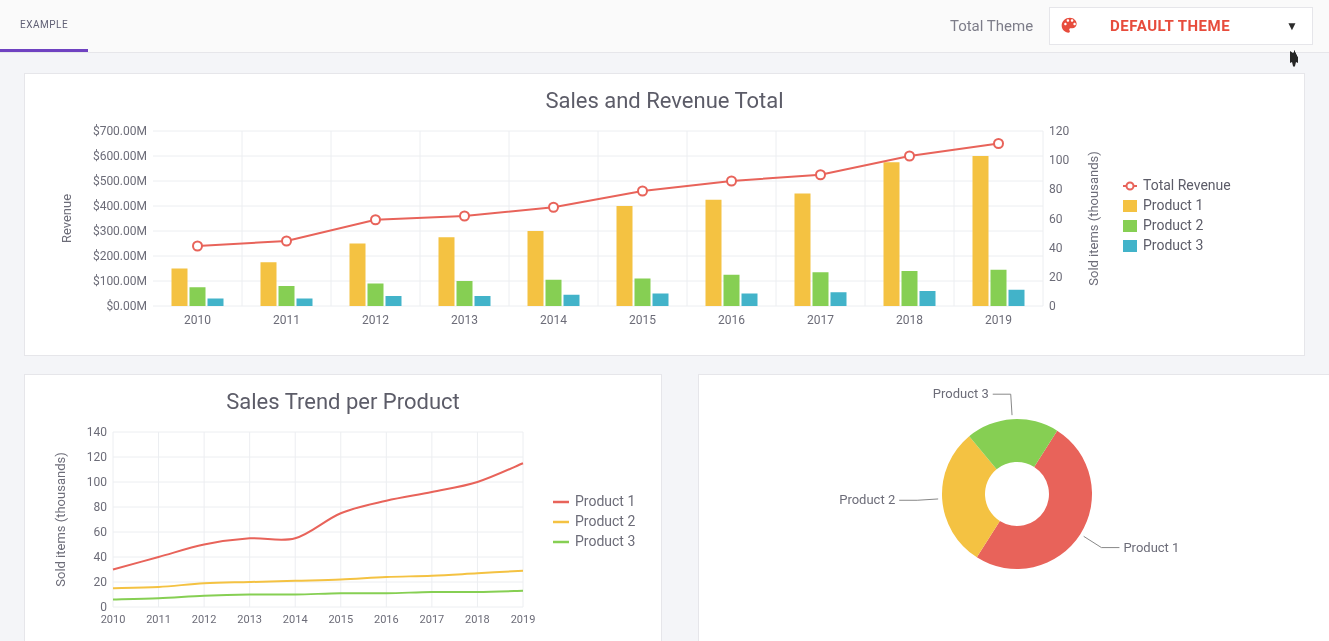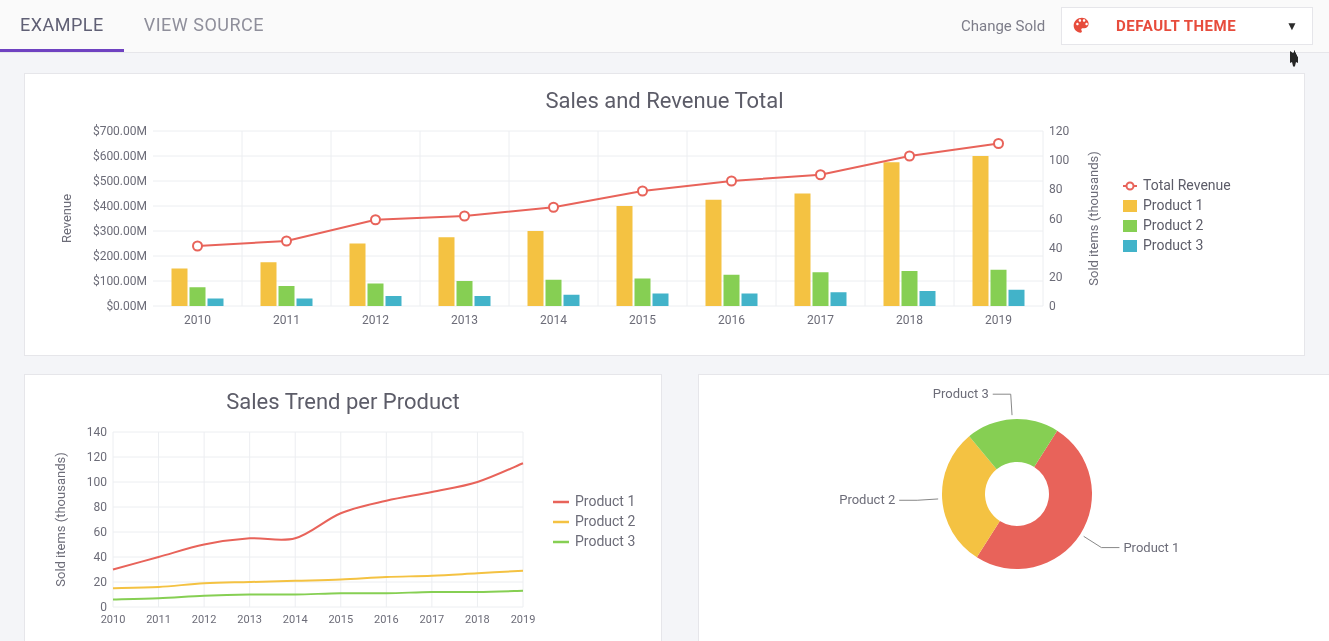--- a/index.html
+++ b/index.html
@@ -23,21 +23,21 @@
   }
   .tabs {
     display: flex;
     align-items: stretch;
     height: 100%;
   }
   .tab {
     display: flex;
     align-items: center;
     padding: 0 20px;
-    font-size: 18px;
+    font-size: 10px;
     letter-spacing: 0.5px;
     color: #8f8f9b;
     border-bottom: 3px solid transparent;
     cursor: pointer;
     text-transform: uppercase;
   }
   .tab.active {
     color: #606075;
     border-bottom-color: #6f42c1;
   }
@@ -46,21 +46,21 @@
     align-items: center;
     gap: 16px;
   }
   .change-theme-label {
     color: #7d7d89;
     font-size: 15px;
   }
   .theme-selector {
     display: flex;
     align-items: center;
-    gap: 20px;
+    gap: 26px;
     background: #fff;
     border: 1px solid #e6e6ea;
     padding: 6px 14px 6px 10px;
     cursor: pointer;
     height: 24px;
   }
   .theme-name {
     color: #e74c3c;
     font-weight: 700;
     font-size: 15px;
@@ -103,24 +103,23 @@
     font-size: 20px;
     pointer-events: none;
   }
 </style>
 </head>
 <body>
 
 <div class="topbar">
   <div class="tabs">
     <div class="tab active">EXAMPLE</div>
-    <div class="tab">VIEW SOURCE</div>
   </div>
   <div class="theme-area">
-    <span class="change-theme-label">Change Sold</span>
+    <span class="change-theme-label">Total Theme</span>
     <div class="theme-selector">
       <span class="palette-icon">
         <svg viewBox="0 0 24 24" width="20" height="20">
             <path fill="#e74c3c" d="M12 2C6.5 2 2 6.2 2 11.4c0 4.7 3.6 8.4 8.3 8.6.9 0 1.6-.7 1.6-1.6 0-.4-.2-.8-.4-1.1-.3-.3-.4-.7-.4-1.1 0-.9.7-1.6 1.6-1.6h1.9c3 0 5.4-2.4 5.4-5.4C20 5.6 16.4 2 12 2zM6.5 11c-.8 0-1.5-.7-1.5-1.5S5.7 8 6.5 8 8 8.7 8 9.5 7.3 11 6.5 11zm3-4C8.7 7 8 6.3 8 5.5S8.7 4 9.5 4 11 4.7 11 5.5 10.3 7 9.5 7zm5 0c-.8 0-1.5-.7-1.5-1.5S13.7 4 14.5 4 16 4.7 16 5.5 15.3 7 14.5 7zm3 4c-.8 0-1.5-.7-1.5-1.5S16.7 8 17.5 8 19 8.7 19 9.5 18.3 11 17.5 11z"></path>
           </svg>
       </span>
       <span class="theme-name">DEFAULT THEME</span>
       <span class="caret">▼</span>
     </div>
   </div>

